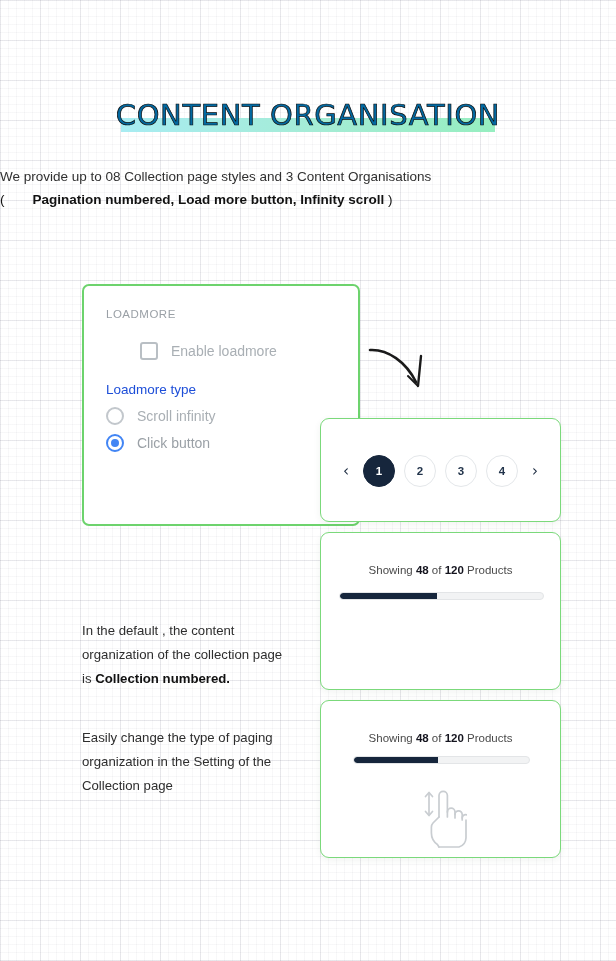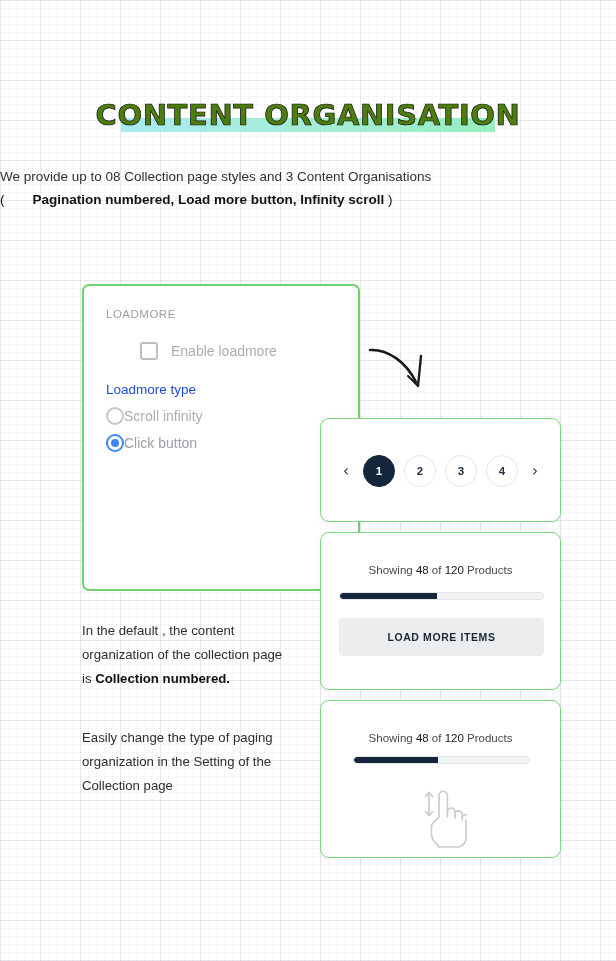--- a/index.html
+++ b/index.html
@@ -33,23 +33,23 @@
     top: 118px;
     width: 374px;
     height: 14px;
     background: linear-gradient(to right, #a8ecf2 0%, #a4ecd4 55%, #96eec0 100%);
     z-index: 1;
   }
   #page-title {
     position: relative;
     z-index: 2;
     font-size: 29px;
-    font-weight: 700;
+    font-weight: 400;
     letter-spacing: 0.6px;
-    color: #4d7c0f;
+    color: #0369a1;
     font-family: "DejaVu Sans", sans-serif;
     -webkit-text-stroke: 0.7px #0d0d0d;
   }
 
   
   #subtitle-block {
     position: absolute;
     left: 0; right: 0;
     top: 166px;
     text-align: left;
@@ -58,21 +58,21 @@
   .sub-line1 { font-size: 13.5px; line-height: 22px; color: #303030; }
   .sub-line2 { font-size: 13.5px; line-height: 23px; color: #121212; }
   .sub-line2 b { font-weight: bold; margin-left: 28px; }
 
   
   #loadmore-panel {
     position: absolute;
     left: 82px;
     top: 284px;
     width: 278px;
-    height: 307px;
+    height: 242px;
     background: #ffffff;
     border: 2px solid #6dd36d;
     border-radius: 7px;
     z-index: 3;
     padding: 22px 22px 8px 22px;
   }
   #panel-heading {
     font-size: 11.5px;
     letter-spacing: 0.5px;
     color: #9aa0a6;
@@ -90,21 +90,21 @@
   #enable-checkbox-label { font-size: 14px; color: #a9afb4; }
 
   #panel-note {
     font-size: 13.5px;
     line-height: 21px;
     color: #b6bcc1;
     margin-bottom: 21px;
   }
   #loadmore-type-label { font-size: 13.5px; color: #1d4ed8; margin-bottom: 10px; }
 
-  .radio-row { display: flex; align-items: center; gap: 0; margin-bottom: 9px; }
+  .radio-row { display: flex; align-items: center; gap: 13px; margin-bottom: 9px; }
   .radio-outer {
     width: 18px; height: 18px;
     border-radius: 50%;
     border: 2px solid #c2c7cc;
     background: #fff;
     flex: 0 0 auto;
     position: relative;
   }
   .radio-outer.selected { border-color: #4285f4; }
   .radio-outer.selected::after {
@@ -151,21 +151,21 @@
     font-size: 11.5px; font-weight: bold;
     border: 1px solid #e4e7ea; color: #22344b; background: #fff;
   }
   .page-num.active { background: #16263c; color: #ffffff; border-color: #16263c; }
 
   
   .showing-text {
     position: absolute; left: 0; right: 0;
     text-align: center; font-size: 11.5px; color: #4a4a4a;
   }
-  .showing-text b { color: #14141e; font-weight: normal; }
+  .showing-text b { color: #14141e; font-weight: bold; }
   .progress-track {
     position: absolute;
     height: 8px; border-radius: 5px;
     background: #f2f3f4; border: 1px solid #e3e5e7;
     overflow: hidden;
   }
   .progress-fill { height: 100%; background: #16263c; border-radius: 5px 0 0 5px; }
 
   #lm-showing { top: 31px; }
   #lm-progress { left: 18px; top: 59px; width: 205px; }
@@ -243,21 +243,20 @@
   </div>
 </div>
 
 <div class="preview-card" id="loadmore-card">
   <div class="showing-text" id="lm-showing"><span>Showing </span><b>48</b><span> of </span><b>120</b><span> Products</span></div>
 
   <div class="progress-track" id="lm-progress">
     <div class="progress-fill" style="width: 48%;"></div>
   </div>
 
-  <div id="lm-button">LOAD MORE ITEMS</div>
 </div>
 
 <div class="preview-card" id="infinity-card">
   <div class="showing-text" id="inf-showing"><span>Showing </span><b>48</b><span> of </span><b>120</b><span> Products</span></div>
 
   <div class="progress-track" id="inf-progress">
     <div class="progress-fill" style="width: 48%;"></div>
   </div>
 
   <div id="scroll-hand-icon">

